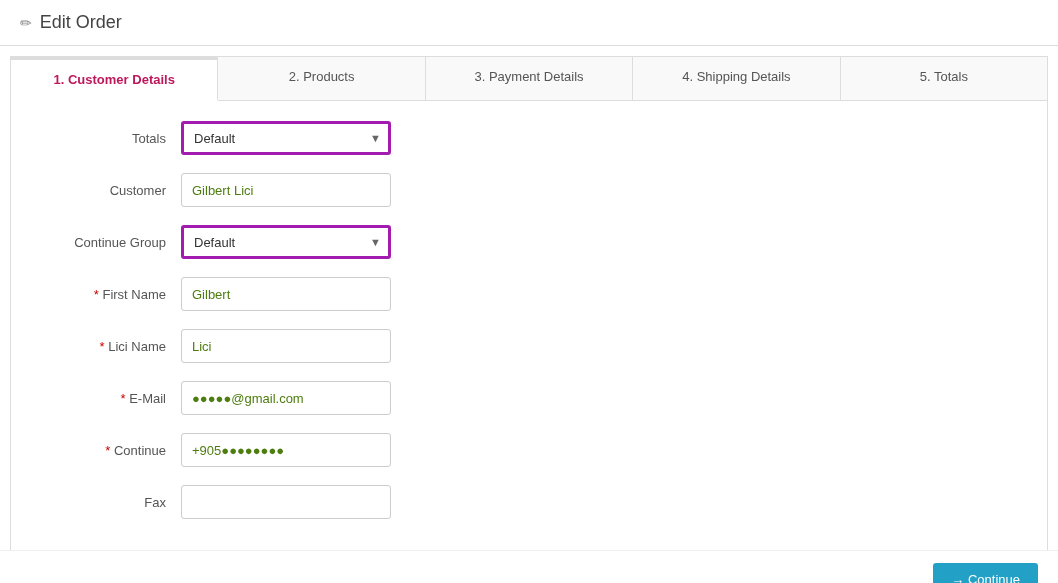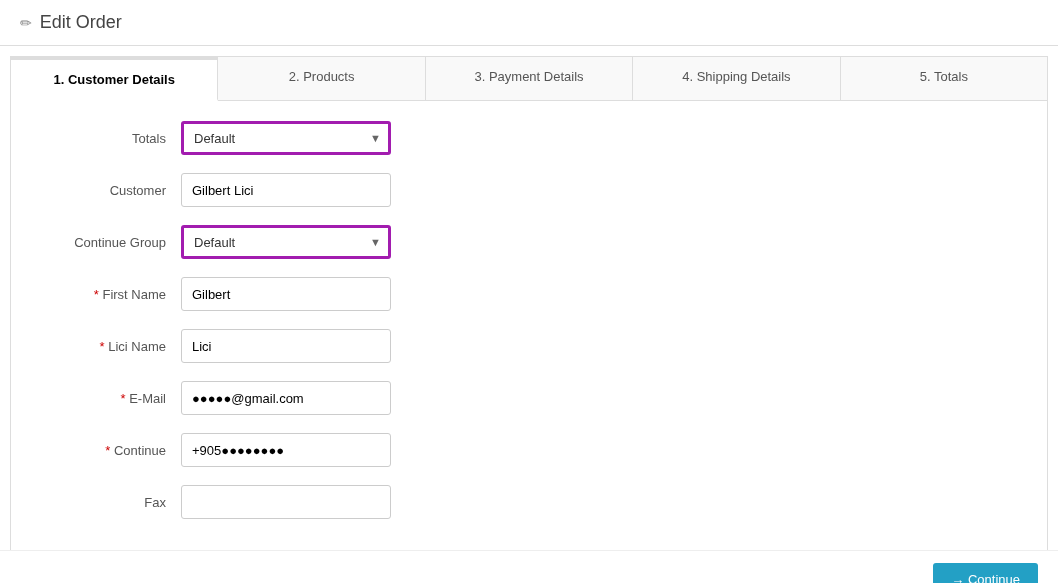--- a/index.html
+++ b/index.html
@@ -43,21 +43,21 @@
       content: '* ';
       color: #cc0000;
     }
     .form-input {
       width: 210px;
       height: 34px;
       border: 1px solid #ccc;
       border-radius: 3px;
       padding: 6px 10px;
       font-size: 13px;
-      color: #000000;
+      color: #4d7c0f;
       outline: none;
     }
     .form-select-wrapper {
       position: relative;
       width: 210px;
     }
     .form-select {
       width: 100%;
       height: 34px;
       border: 3px solid #a21caf;
@@ -120,21 +120,21 @@
       font-size: 13px;
       color: #555;
       cursor: pointer;
       border-right: 1px solid #ddd;
     }
     .tab-item:last-child {
       border-right: none;
     }
     .tab-item.active {
       background: #fff;
-      color: #000000;
+      color: #be185d;
       font-weight: bold;
       border-top: 3px solid #ddd;
       border-bottom: 2px solid #fff;
       margin-bottom: -1px;
       position: relative;
       z-index: 2;
     }
     .tab-panel {
       background: #fff;
       padding: 20px 30px 70px 30px;

